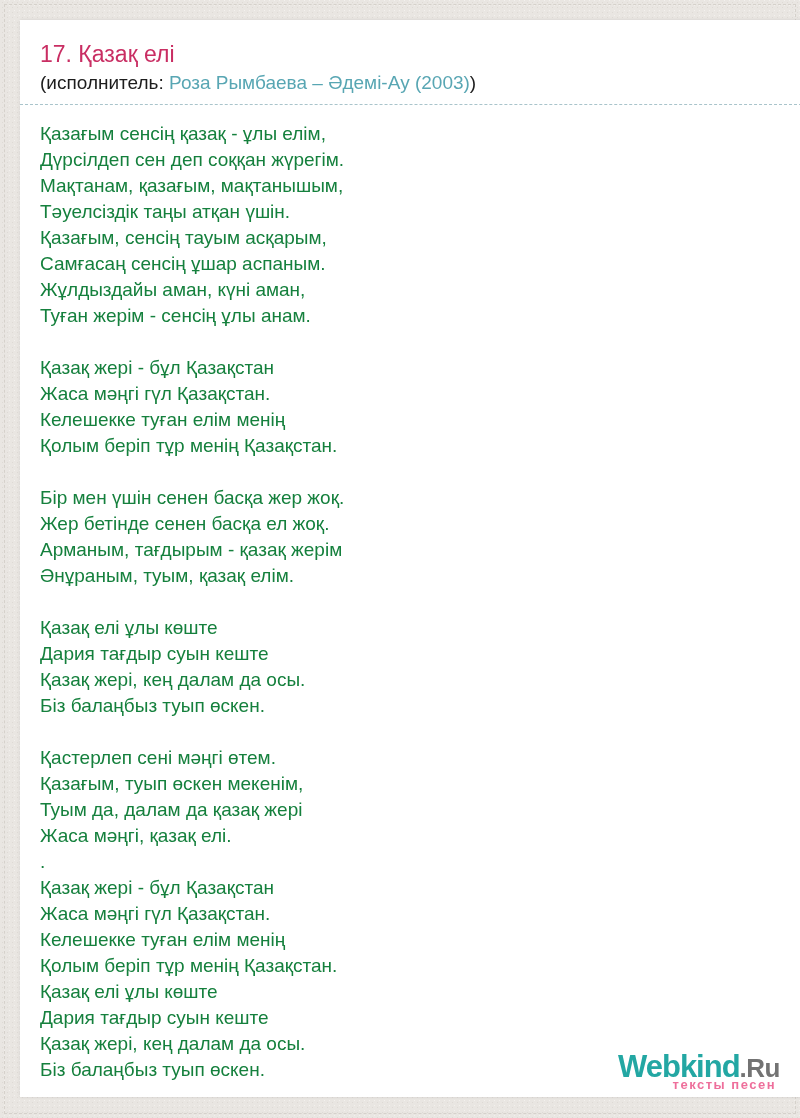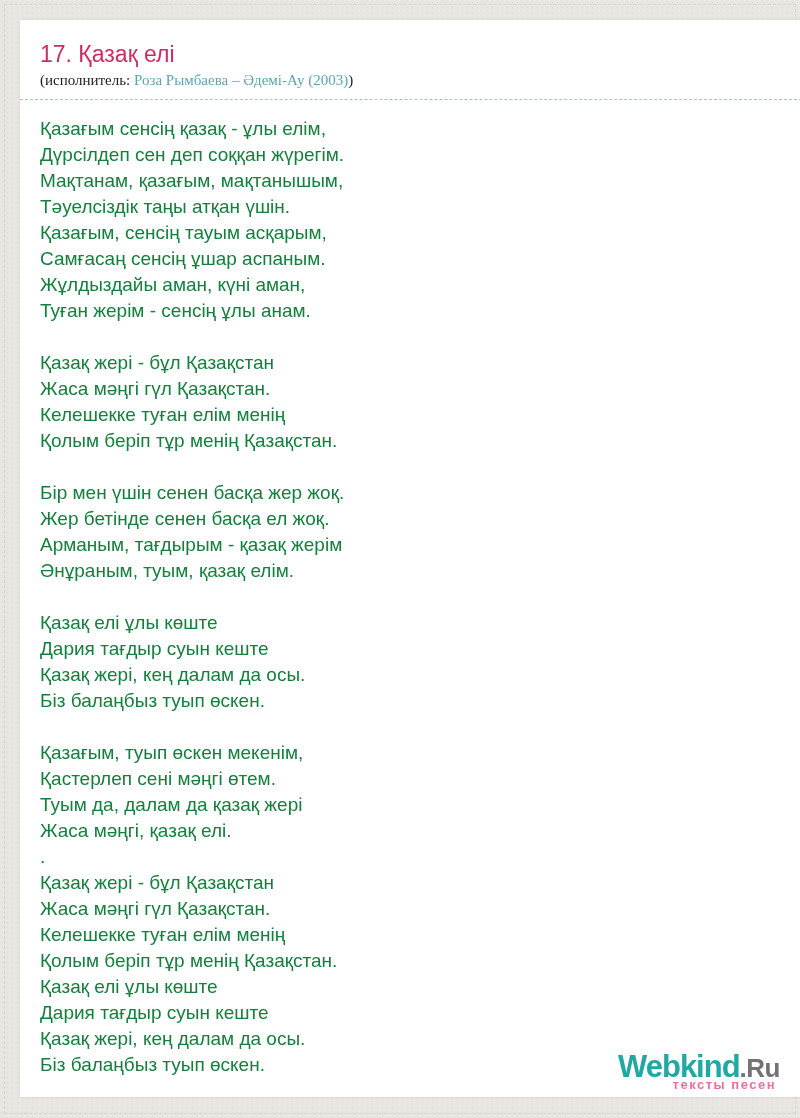--- a/index.html
+++ b/index.html
@@ -35,23 +35,22 @@
     border-bottom: 1px dashed #a9c4cb;
   }
   .song-title {
     font-size: 23px;
     font-weight: 400;
     color: #c92e63;
     line-height: 1.15;
   }
   .artist-line {
     margin-top: 5px;
-    font-size: 15px;
+    font-size: 19px;
     color: #1d1d1d;
-    font-family: Liberation Serif, serif;
   }
   .artist-line a {
     color: #58a6b3;
     text-decoration: none;
     cursor: pointer;
   }
   .lyrics {
     padding: 16px 20px 0 20px;
     font-size: 19px;
     line-height: 26px;
@@ -124,22 +123,22 @@
         <div>Арманым, тағдырым - қазақ жерім</div>
         <div>Әнұраным, туым, қазақ елім.</div>
       </div>
       <div class="stanza">
         <div>Қазақ елі ұлы көште</div>
         <div>Дария тағдыр суын кеште</div>
         <div>Қазақ жері, кең далам да осы.</div>
         <div>Біз балаңбыз туып өскен.</div>
       </div>
       <div class="stanza">
+        <div>Қастерлеп сені мәңгі өтем.</div>
         <div>Қазағым, туып өскен мекенім,</div>
-        <div>Қастерлеп сені мәңгі өтем.</div>
         <div>Туым да, далам да қазақ жері</div>
         <div>Жаса мәңгі, қазақ елі.</div>
         <div>.</div>
         <div>Қазақ жері - бұл Қазақстан</div>
         <div>Жаса мәңгі гүл Қазақстан.</div>
         <div>Келешекке туған елім менің</div>
         <div>Қолым беріп тұр менің Қазақстан.</div>
         <div>Қазақ елі ұлы көште</div>
         <div>Дария тағдыр суын кеште</div>
         <div>Қазақ жері, кең далам да осы.</div>

